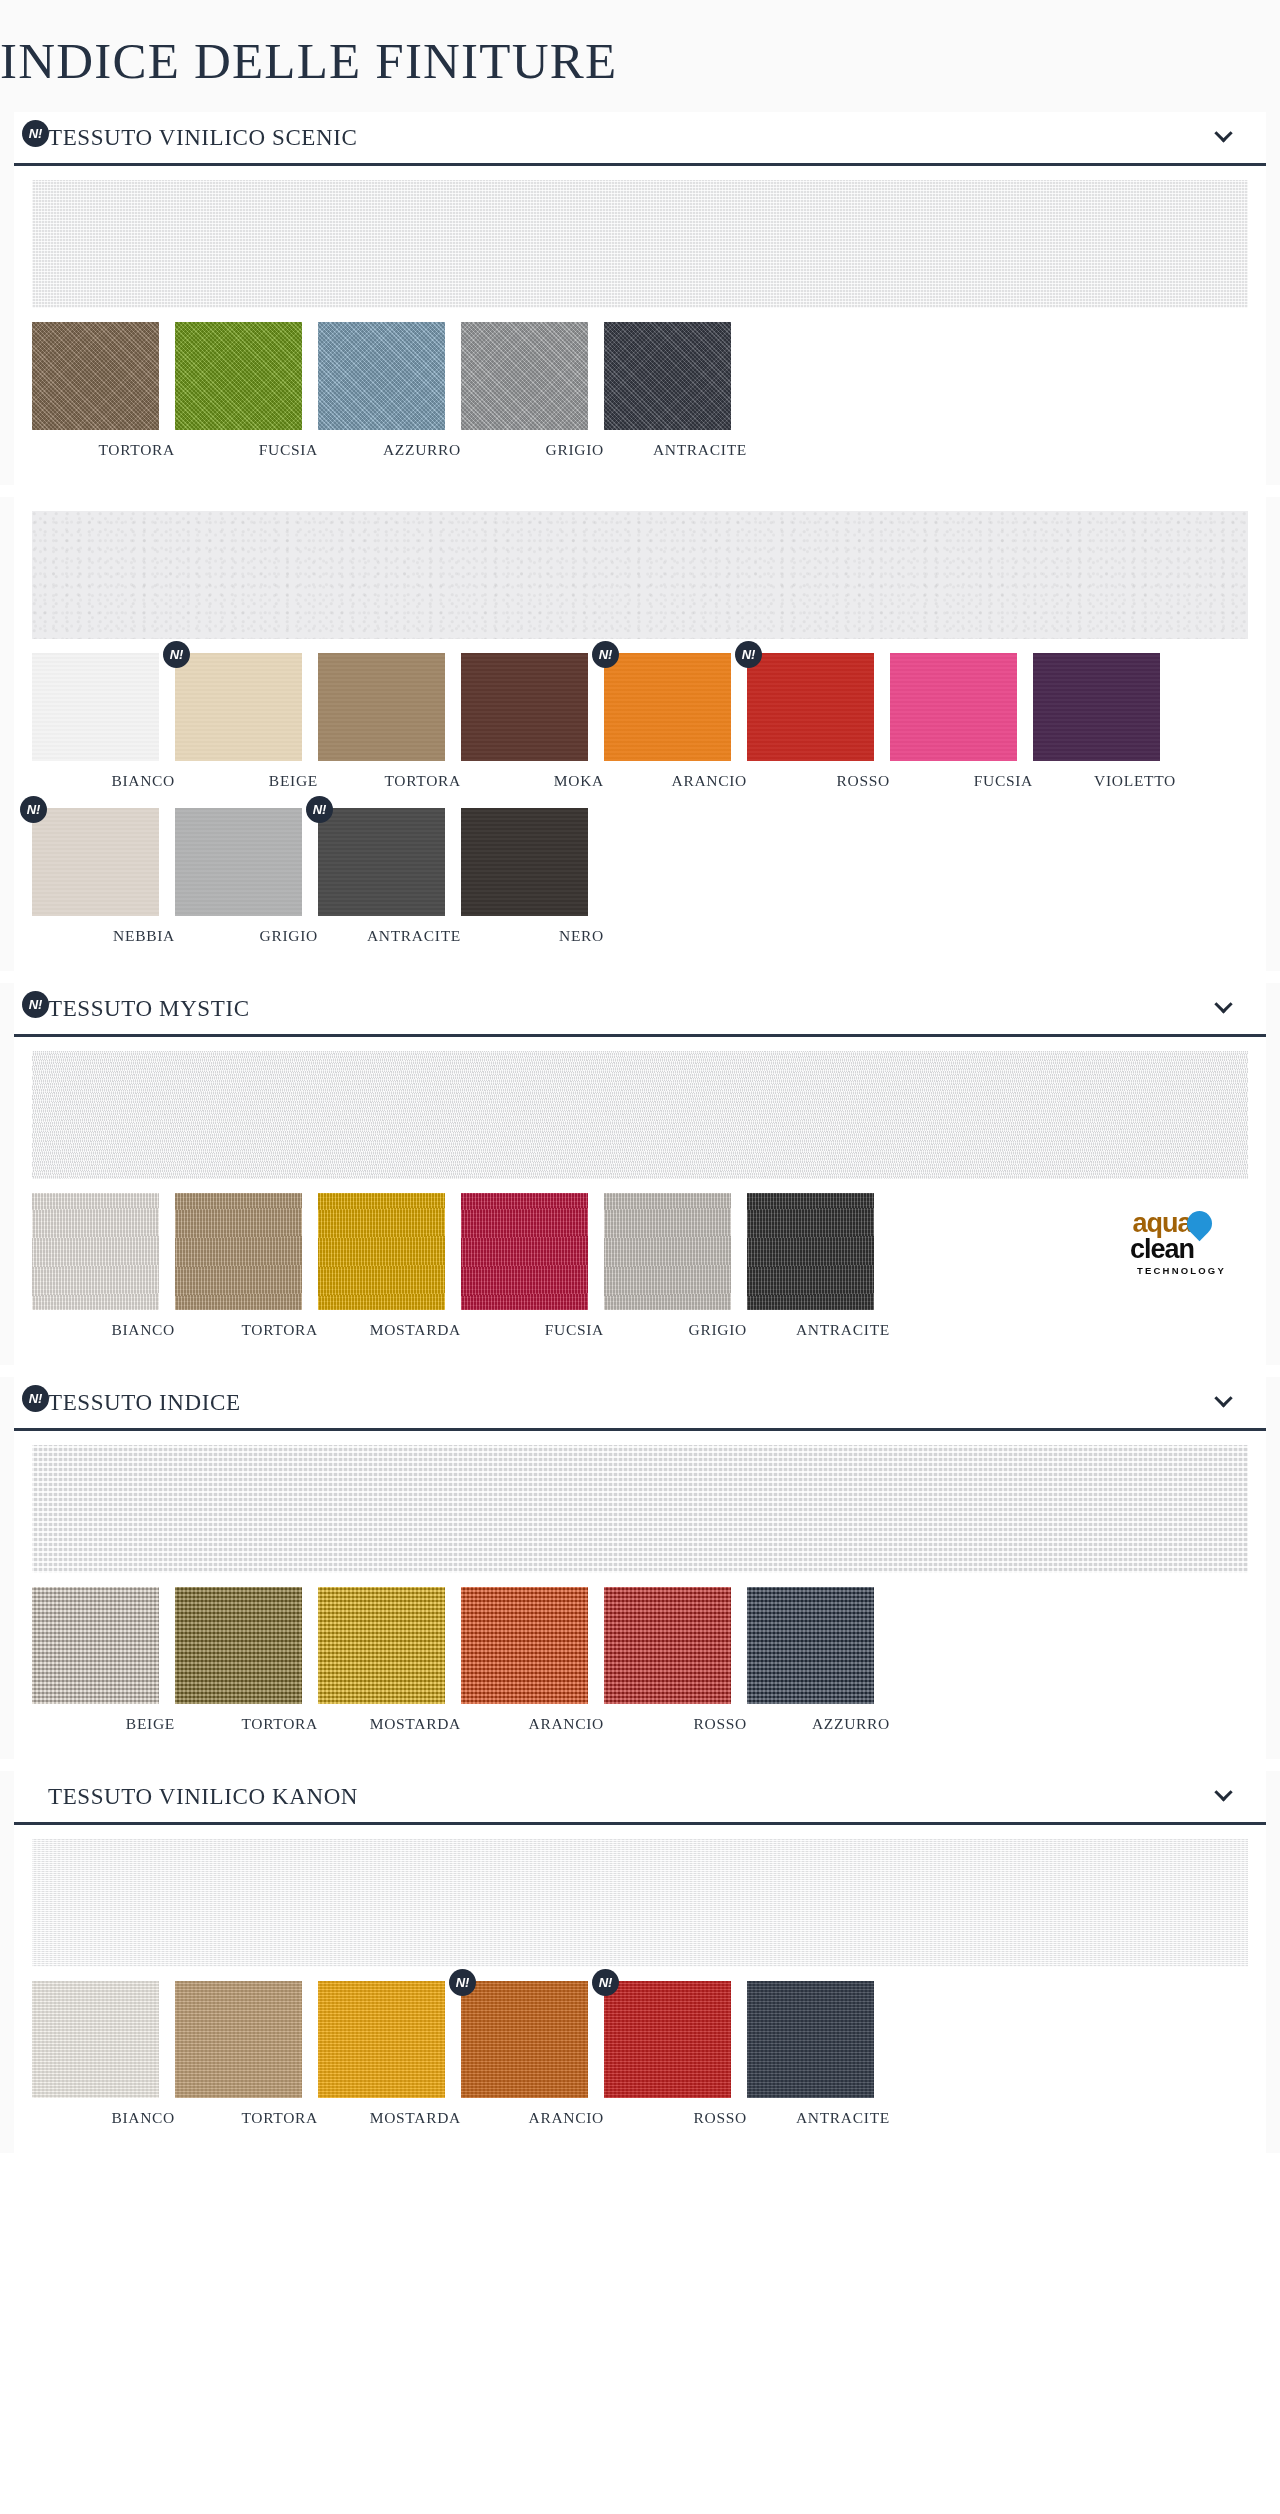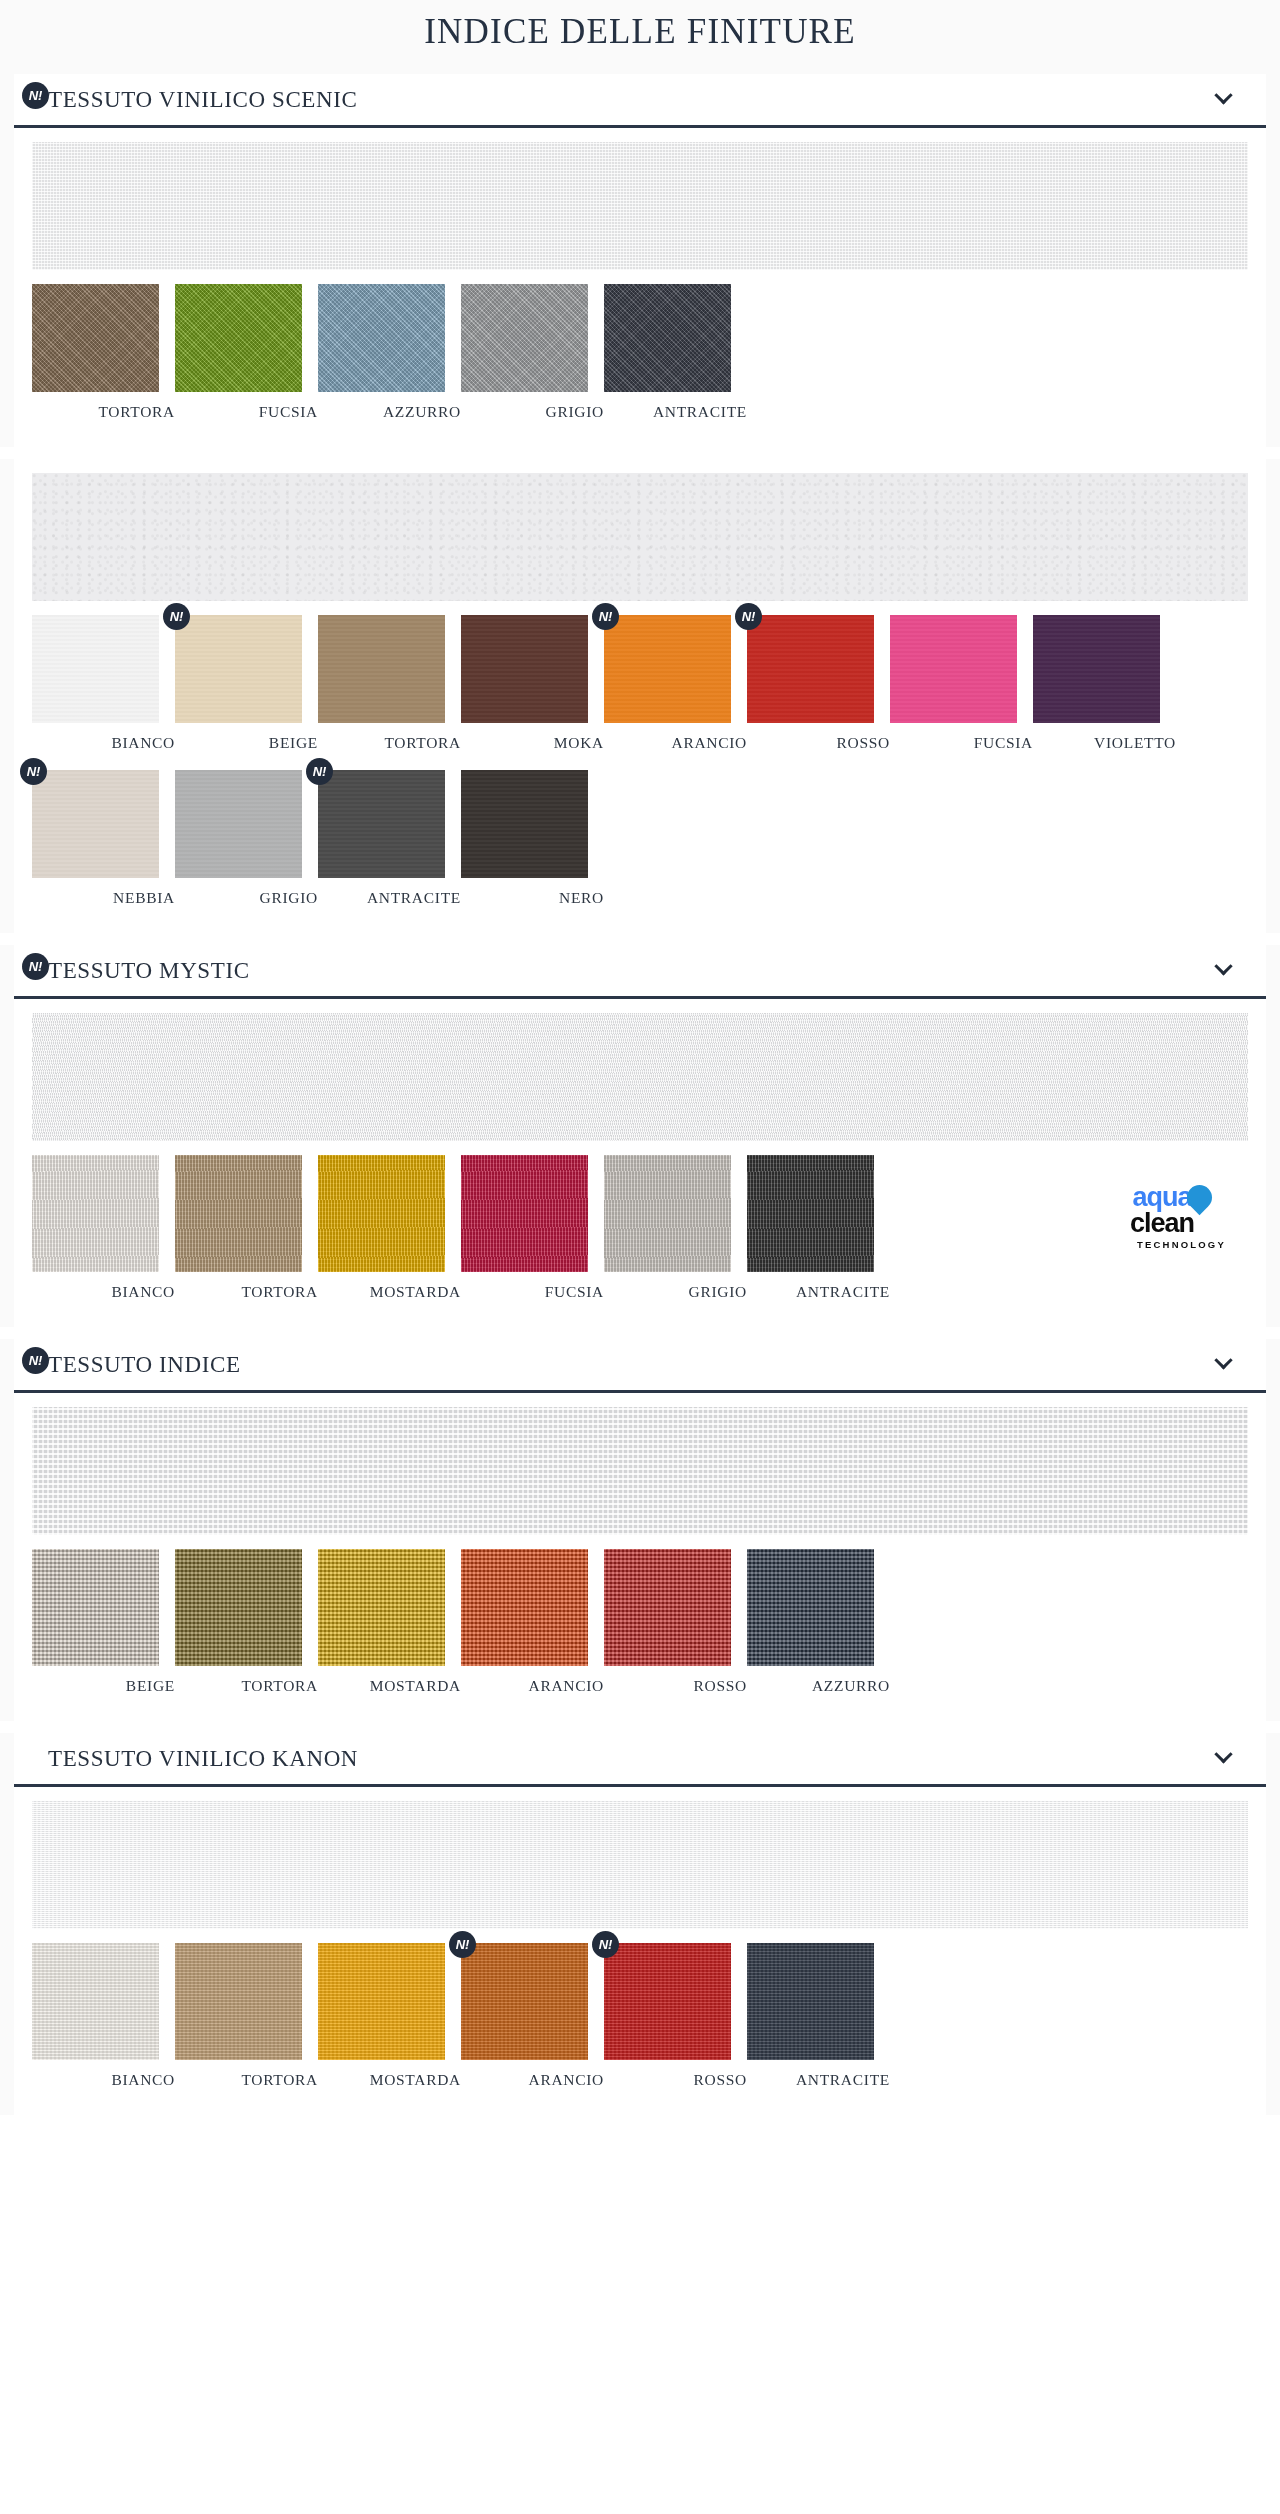--- a/index.html
+++ b/index.html
@@ -4,25 +4,24 @@
 <style>
   * { box-sizing: border-box; margin: 0; padding: 0; }
   html, body {
     width: 1280px;
     background: #ffffff;
     font-family: "Liberation Serif", "DejaVu Serif", serif;
   }
   body { padding-bottom: 40px; }
 
   .page-title {
-    text-align: center;
-    font-size: 35px;
+    font-size: 51px;
     letter-spacing: 1.2px;
     color: #253142;
-    padding: 12px 0 22px 0;
+    padding: 32px 0 22px 0;
     font-weight: 400;
     background: #fafafa;
   }
 
   .accordion { width: 1280px; }
 
   .section { background: #fafafa; }
 
   .section-header {
     position: relative;
@@ -181,26 +180,25 @@
     width: 150px;
     padding-right: 22px;
     padding-top: 18px;
     text-align: center;
     position: relative;
   }
   .aqua-line1 {
     font-family: "Liberation Sans", sans-serif;
     font-size: 27px;
     font-weight: bold;
-    color: #3b82f6;
+    color: #a16207;
     letter-spacing: -1px;
     line-height: .95;
     position: relative;
     display: inline-block;
-    margin-top: 12px;
   }
   .aqua-drop {
     position: absolute;
     right: -20px;
     top: 0px;
     width: 25px; height: 25px;
     background: #2293d8;
     border-radius: 50% 50% 50% 0;
     transform: rotate(-45deg);
   }

